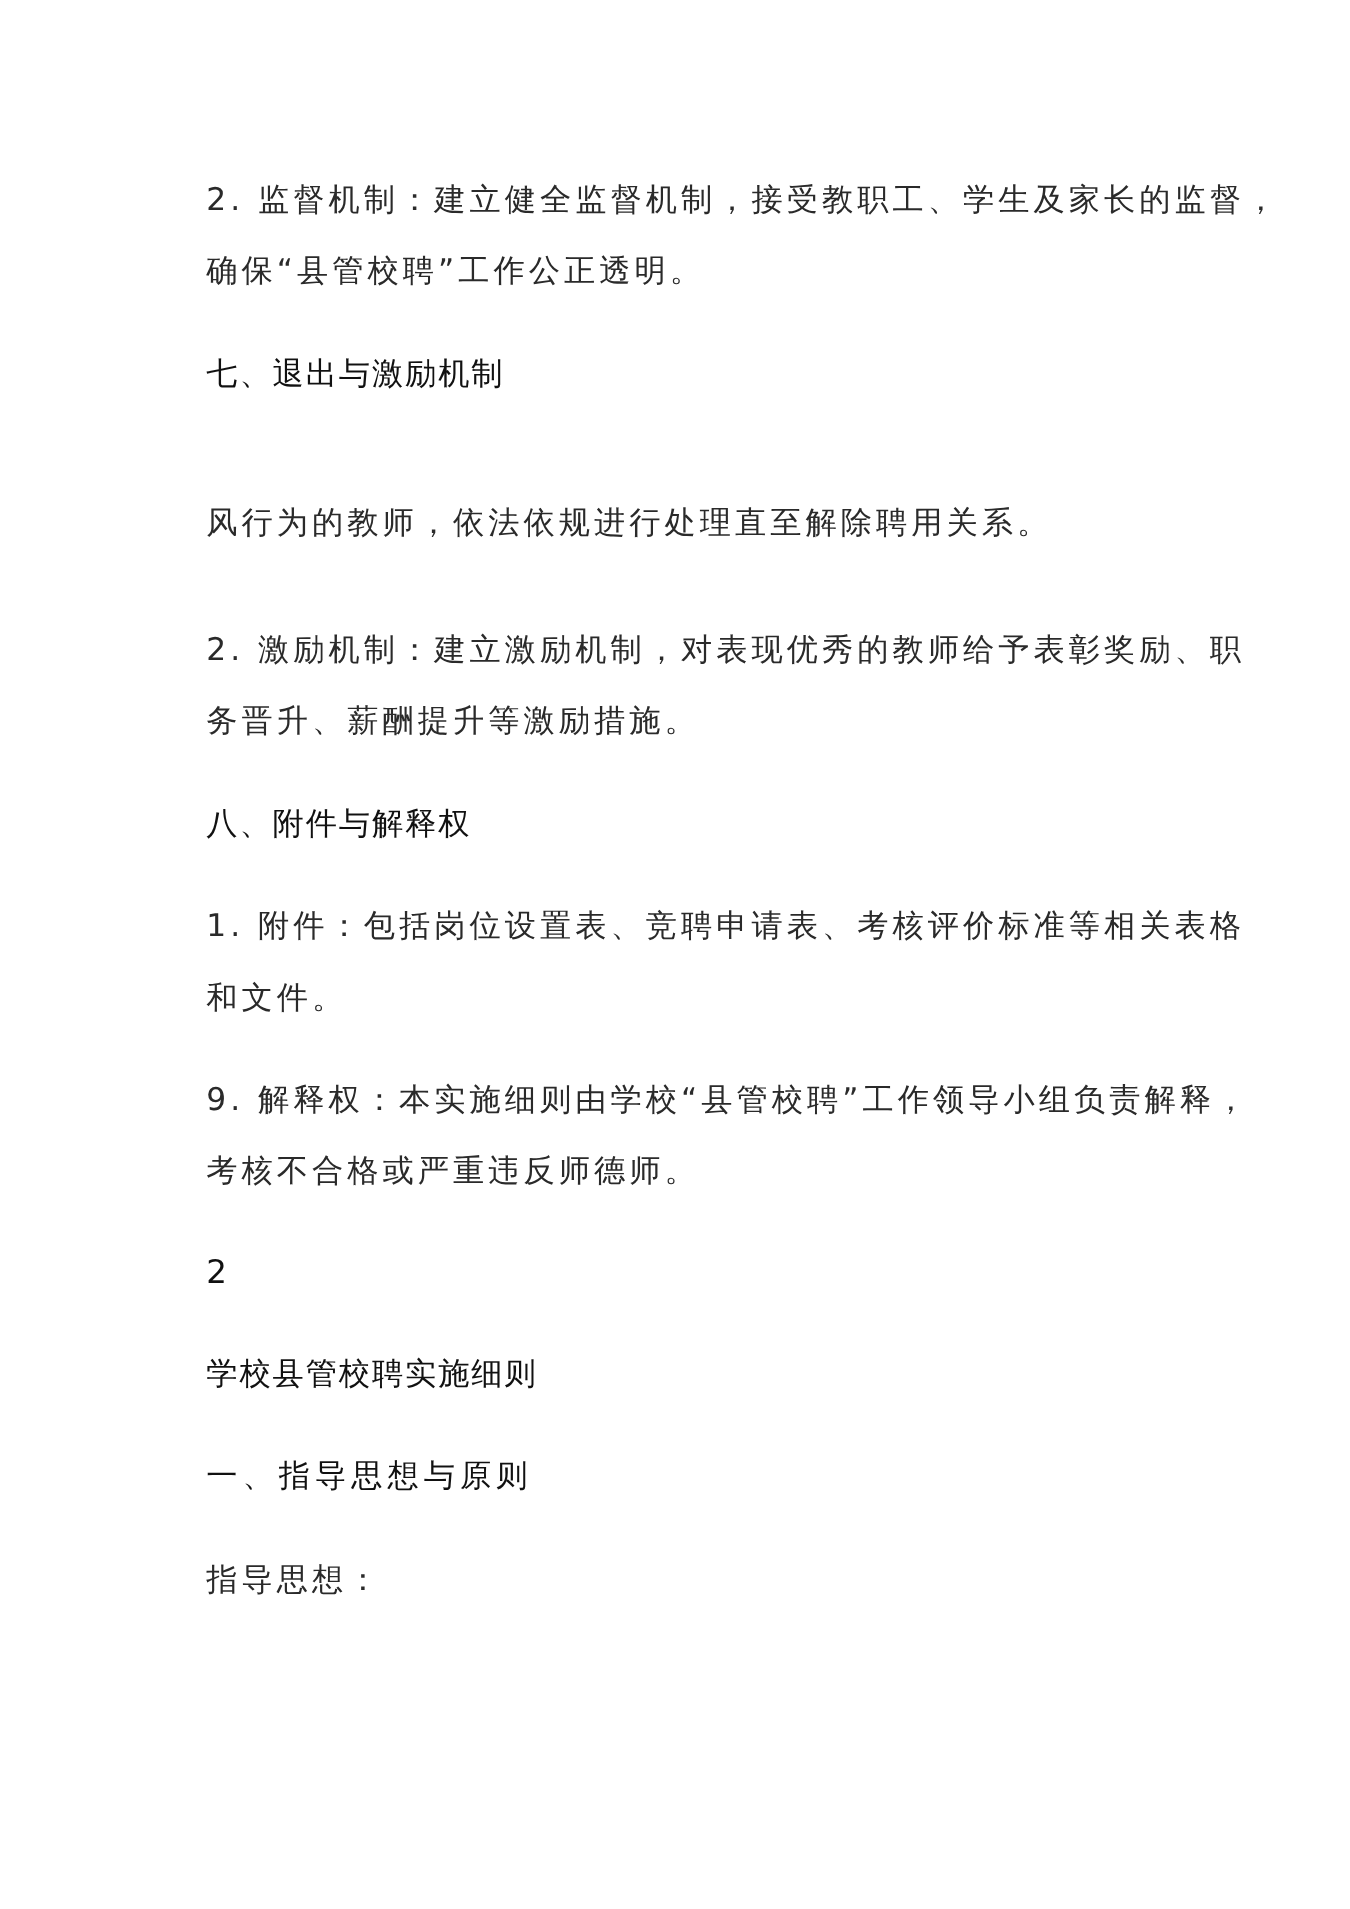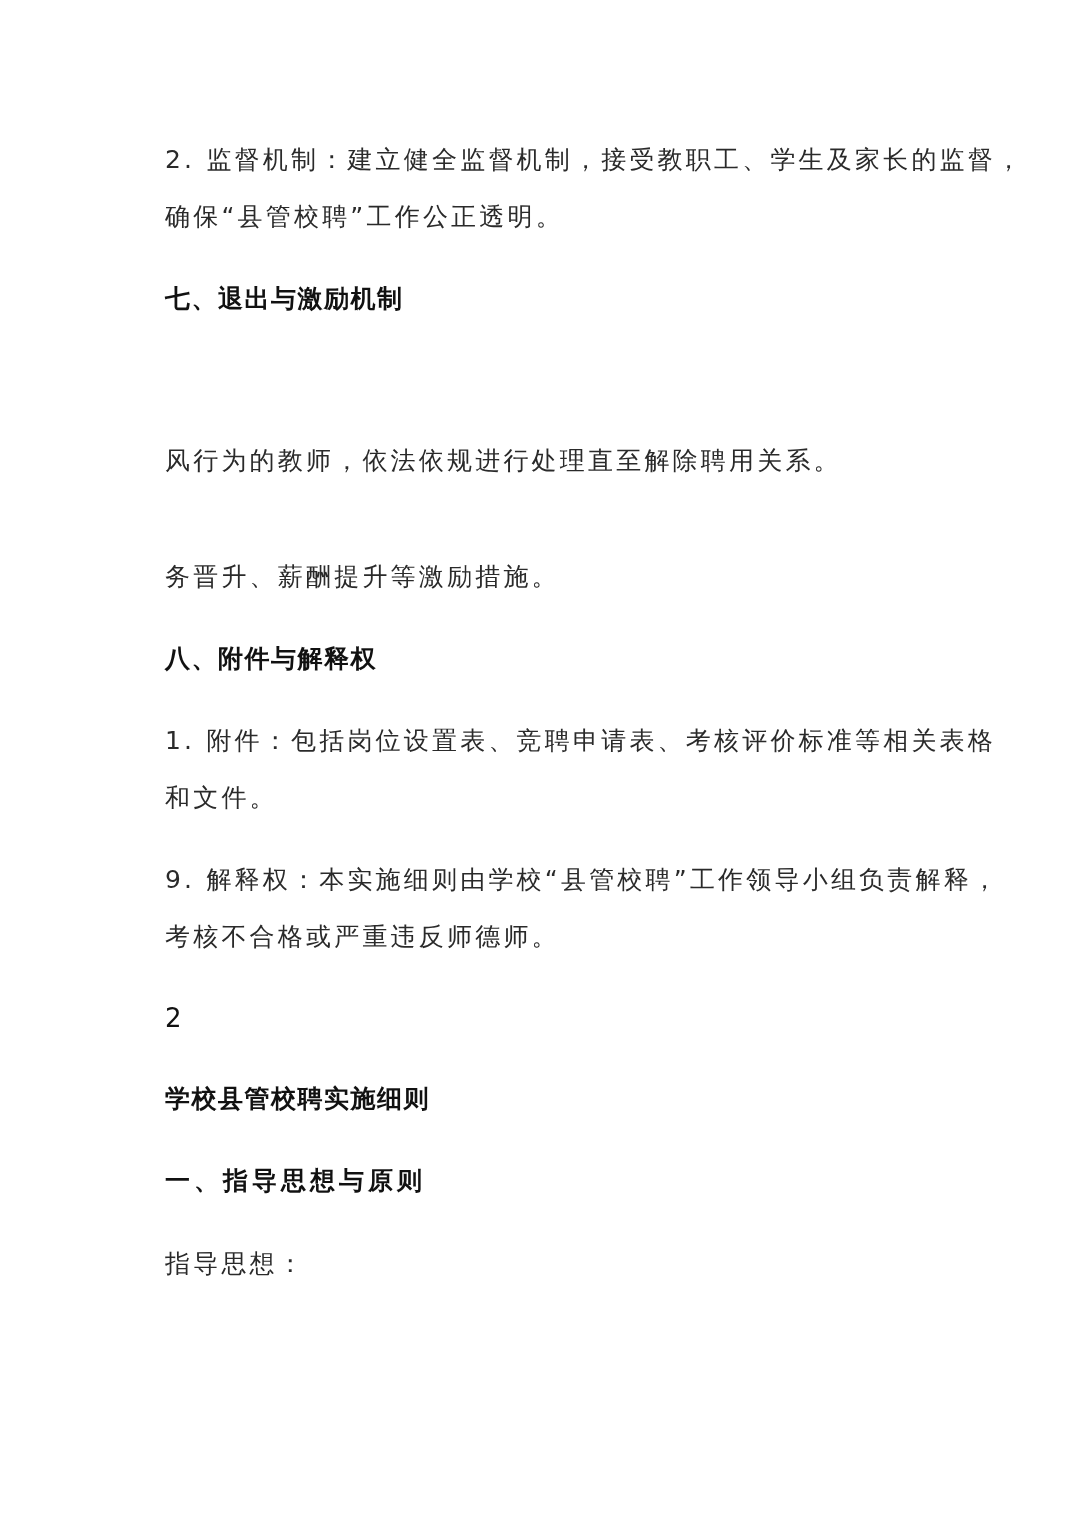--- a/index.html
+++ b/index.html
@@ -9,38 +9,39 @@
     color: #222222;
   }
   .page { position: absolute; left: 0; top: 0; width: 940px; height: 1527px; }
   .line {
     position: absolute; left: 165px; white-space: nowrap;
     font-size: 25px; line-height: 30px; letter-spacing: 3.2px;
     color: #2a2a2a;
   }
   .heading {
     position: absolute; left: 165px; white-space: nowrap;
-    font-size: 25px; line-height: 30px; font-weight: bold; letter-spacing: 1.5px;
+    font-size: 25px; line-height: 30px; font-weight: normal; letter-spacing: 1.5px;
     color: #111111;
   }
   .pagenum {
     position: absolute; left: 165px; font-size: 26px; line-height: 30px; color: #111;
   }
 </style>
 </head>
 <body>
 
 <div class="page">
   <div class="line" style="top:145px">2. 监督机制：建立健全监督机制，接受教职工、学生及家长的监督，</div>
   <div class="line" style="top:202px">确保“县管校聘”工作公正透明。</div>
 
   <div class="heading" style="top:284px">七、退出与激励机制</div>
 
-  <div class="line" style="top:446px">风行为的教师，依法依规进行处理直至解除聘用关系。</div>
+  <div class="line" style="top:403px">风行为的教师，依法依规进行处理直至解除聘用关系。</div>
 
+  <div class="line" style="top:505px">2. 激励机制：建立激励机制，对表现优秀的教师给予表彰奖励、职</div>
   <div class="line" style="top:562px">务晋升、薪酬提升等激励措施。</div>
 
   <div class="heading" style="top:644px">八、附件与解释权</div>
 
   <div class="line" style="top:726px">1. 附件：包括岗位设置表、竞聘申请表、考核评价标准等相关表格</div>
   <div class="line" style="top:783px">和文件。</div>
 
   <div class="line" style="top:865px">9. 解释权：本实施细则由学校“县管校聘”工作领导小组负责解释，</div>
   <div class="line" style="top:922px">考核不合格或严重违反师德师。</div>
 

